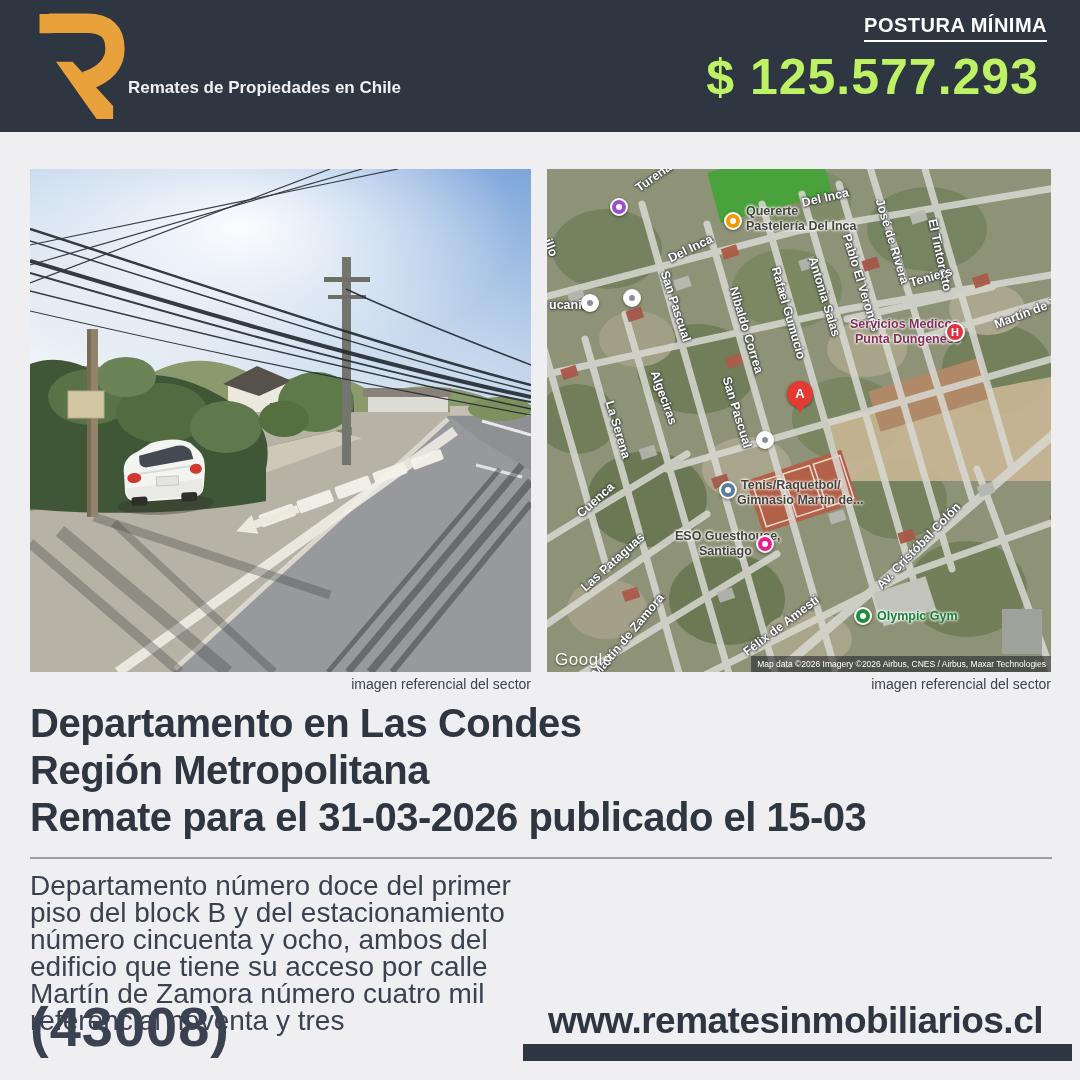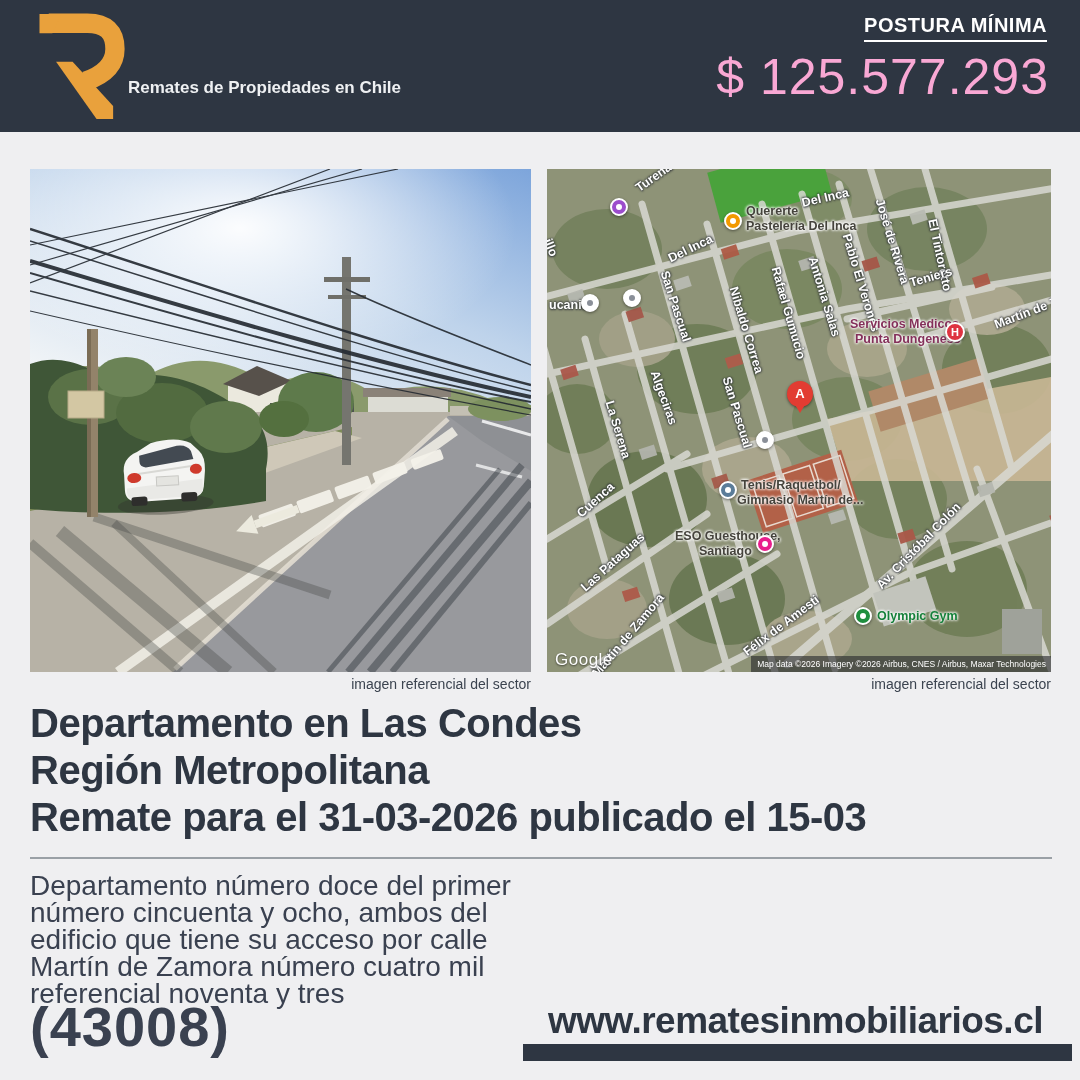--- a/index.html
+++ b/index.html
@@ -5,21 +5,21 @@
   html,body{margin:0;padding:0;}
   body{width:1080px;height:1080px;background:#efeff1;font-family:"Liberation Sans",sans-serif;}
   .page{position:relative;width:1080px;height:1080px;overflow:hidden;background:#efeff1;}
 
   
   .hdr{position:absolute;left:0;top:0;width:1080px;height:132px;background:#2e3642;}
   .logo{position:absolute;left:34px;top:6px;width:92px;height:120px;}
   .brand{position:absolute;left:127px;top:36px;font-size:33px;font-weight:700;color:#f4f4f4;letter-spacing:.5px;white-space:nowrap;}
   .tagline{position:absolute;left:128px;top:78px;font-size:17px;font-weight:700;color:#eef0f2;white-space:nowrap;}
   .postura{position:absolute;right:33px;top:14px;font-size:20px;font-weight:700;color:#fff;border-bottom:2px solid #fff;padding-bottom:3px;letter-spacing:.5px;}
-  .price{position:absolute;right:31px;top:48px;font-size:50px;font-weight:400;color:#f9a8d4;letter-spacing:1px;white-space:nowrap;}
+  .price{position:absolute;right:41px;top:48px;font-size:50px;font-weight:700;color:#bef264;letter-spacing:1px;white-space:nowrap;}
 
   
   .photo{position:absolute;left:30px;top:169px;width:501px;height:503px;overflow:hidden;background:#cdd8e4;}
   .mapbox{position:absolute;left:547px;top:169px;width:504px;height:503px;overflow:hidden;background:#8e9377;}
   .cap{position:absolute;font-size:14px;color:#3b434f;text-align:right;white-space:nowrap;}
   .cap.p{left:30px;top:676px;width:501px;}
   .cap.m{left:547px;top:676px;width:504px;}
 
   
   .ml{position:absolute;font-size:12.5px;font-weight:700;line-height:1;color:#fff;
@@ -325,20 +325,21 @@
   <div class="title">
     <div>Departamento en Las Condes</div>
     <div>Región Metropolitana</div>
     <div>Remate para el 31-03-2026 publicado el 15-03</div>
   </div>
 
   <div class="divider"></div>
 
   <div class="desc">
     <div>Departamento número doce del primer</div>
+    <div>piso del block B y del estacionamiento</div>
     <div>número cincuenta y ocho, ambos del</div>
     <div>edificio que tiene su acceso por calle</div>
     <div>Martín de Zamora número cuatro mil</div>
     <div>referencial noventa y tres</div>
   </div>
 
   <div class="code">(43008)</div>
 
   <div class="www">www.rematesinmobiliarios.cl</div>
   <div class="bbar"></div>

